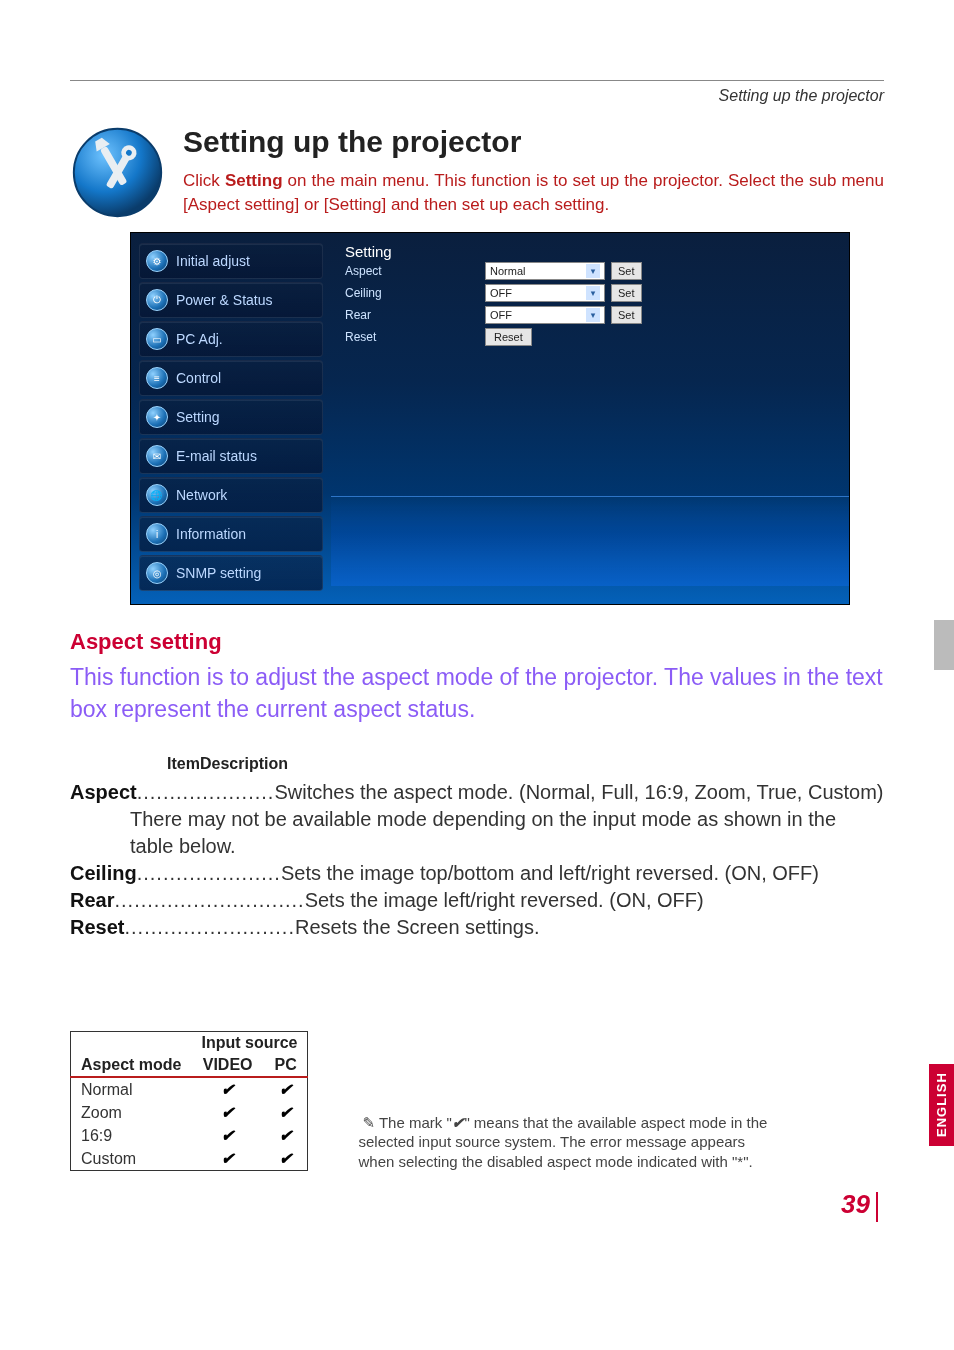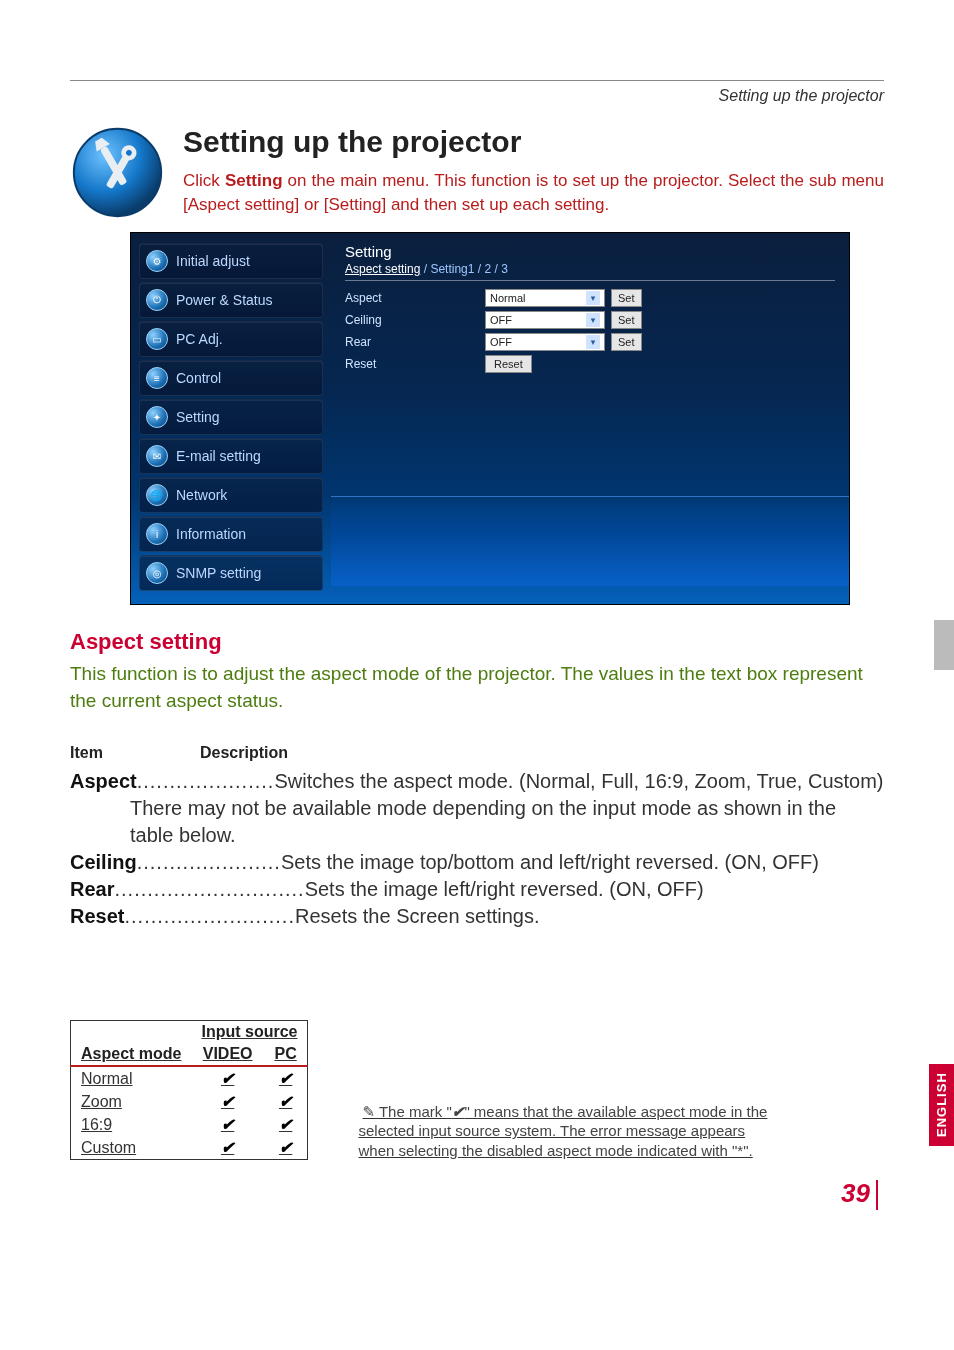--- a/index.html
+++ b/index.html
@@ -161,49 +161,49 @@
   }
 
   
   h2.section {
     color: #cc0033;
     font-size: 22px;
     font-weight: bold;
     margin: 20px 0 6px 0;
   }
   .section-body {
-    font-size: 19px;
-    color: #4d7c0f;
+    font-size: 23px;
+    color: #8b5cf6;
     line-height: 1.4;
     margin-bottom: 30px;
   }
   .defs-head {
     display: flex;
     font-weight: bold;
     font-size: 16px;
     color: #222;
     margin-bottom: 6px;
+    text-align: right;
   }
   .defs-head .c1 { width: 130px; }
   .def-row {
     font-size: 20px;
     color: #333;
     line-height: 1.35;
   }
   .def-row b { color: #111; }
   .def-row .dots { letter-spacing: 1px; }
   .def-desc-indent { margin-left: 60px; display:block; }
 
   
   .amode-area {
     display: flex;
     align-items: flex-end;
     gap: 50px;
     margin-top: 90px;
-    text-decoration: underline;
   }
   .amode-table {
     border: 1px solid #333;
     border-collapse: collapse;
     font-size: 16px;
   }
   .amode-table th, .amode-table td {
     padding: 2px 10px;
   }
   .amode-table thead th {
@@ -318,43 +318,37 @@
       <div class="side-item">
           <span class="side-icon">≡</span>
           <span>Control</span>
         </div>
       <div class="side-item">
           <span class="side-icon">✦</span>
           <span>Setting</span>
         </div>
       <div class="side-item">
           <span class="side-icon">✉</span>
-          <span>E-mail setting</span>
+          <span>E-mail status</span>
         </div>
       <div class="side-item">
           <span class="side-icon">🌐</span>
           <span>Network</span>
         </div>
       <div class="side-item">
           <span class="side-icon">i</span>
           <span>Information</span>
         </div>
       <div class="side-item">
           <span class="side-icon">◎</span>
           <span>SNMP setting</span>
         </div>
     </div>
     <div class="content">
       <div class="content-title">Setting</div>
-      <div class="tabs">
-        <span class="active">Aspect setting</span> /
-        <span>Setting1</span> /
-        <span>2</span> /
-        <span>3</span>
-      </div>
 
       <div class="row">
         <span class="row-label">Aspect</span>
         <span class="select">
             <span>Normal</span>
             <span class="arrow">▾</span>
           </span>
         <span class="btn">Set</span>
       </div>
       <div class="row">

